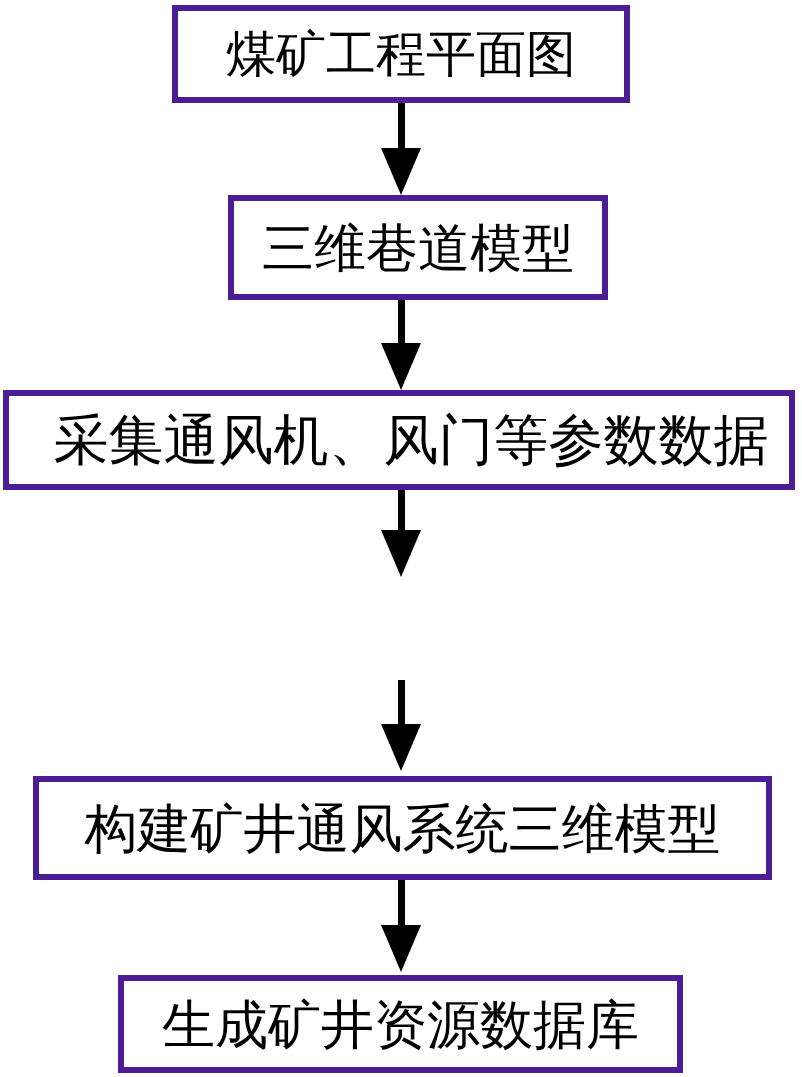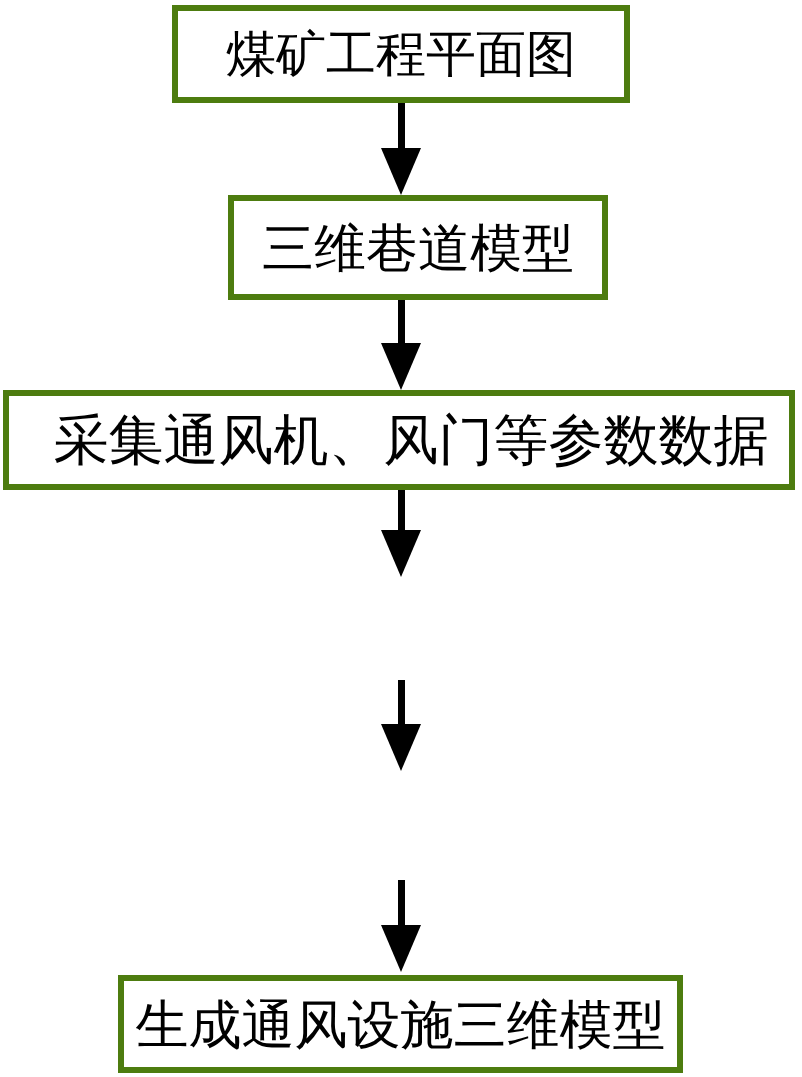--- a/index.html
+++ b/index.html
@@ -11,21 +11,21 @@
     position: relative;
     width: 802px;
     height: 1077px;
     background: #ffffff;
     font-family: "DejaVu Sans", "Liberation Sans", sans-serif;
     overflow: hidden;
   }
   .node-box {
     position: absolute;
     box-sizing: border-box;
-    border: 6px solid #4d7c0f;
+    border: 6px solid #4c1d95;
     background: #ffffff;
     display: flex;
     align-items: center;
     justify-content: center;
   }
   .node-label {
     color: #000000;
     font-weight: 400;
     line-height: 1;
     white-space: nowrap;
@@ -84,23 +84,26 @@
     <div class="shaft" style="height:44px;"></div>
     <div class="head" style="top:40px;"></div>
   </div>
 
 
   <div class="connector" style="left:401px; top:680px;">
     <div class="shaft" style="height:49px;"></div>
     <div class="head" style="top:44px;"></div>
   </div>
 
+  <div class="node-box" style="left:33px; top:776px; width:739px; height:104px;">
+    <span class="node-label" style="font-size:53px;">构建矿井通风系统三维模型</span>
+  </div>
 
   <div class="connector" style="left:401px; top:880px;">
     <div class="shaft" style="height:50px;"></div>
     <div class="head" style="top:45px;"></div>
   </div>
 
   <div class="node-box" style="left:118px; top:975px; width:565px; height:98px;">
-    <span class="node-label" style="font-size:53px;">生成通风设施三维模型</span>
+    <span class="node-label" style="font-size:53px;">生成矿井资源数据库</span>
   </div>
 
 </div>
 
 </body></html>

